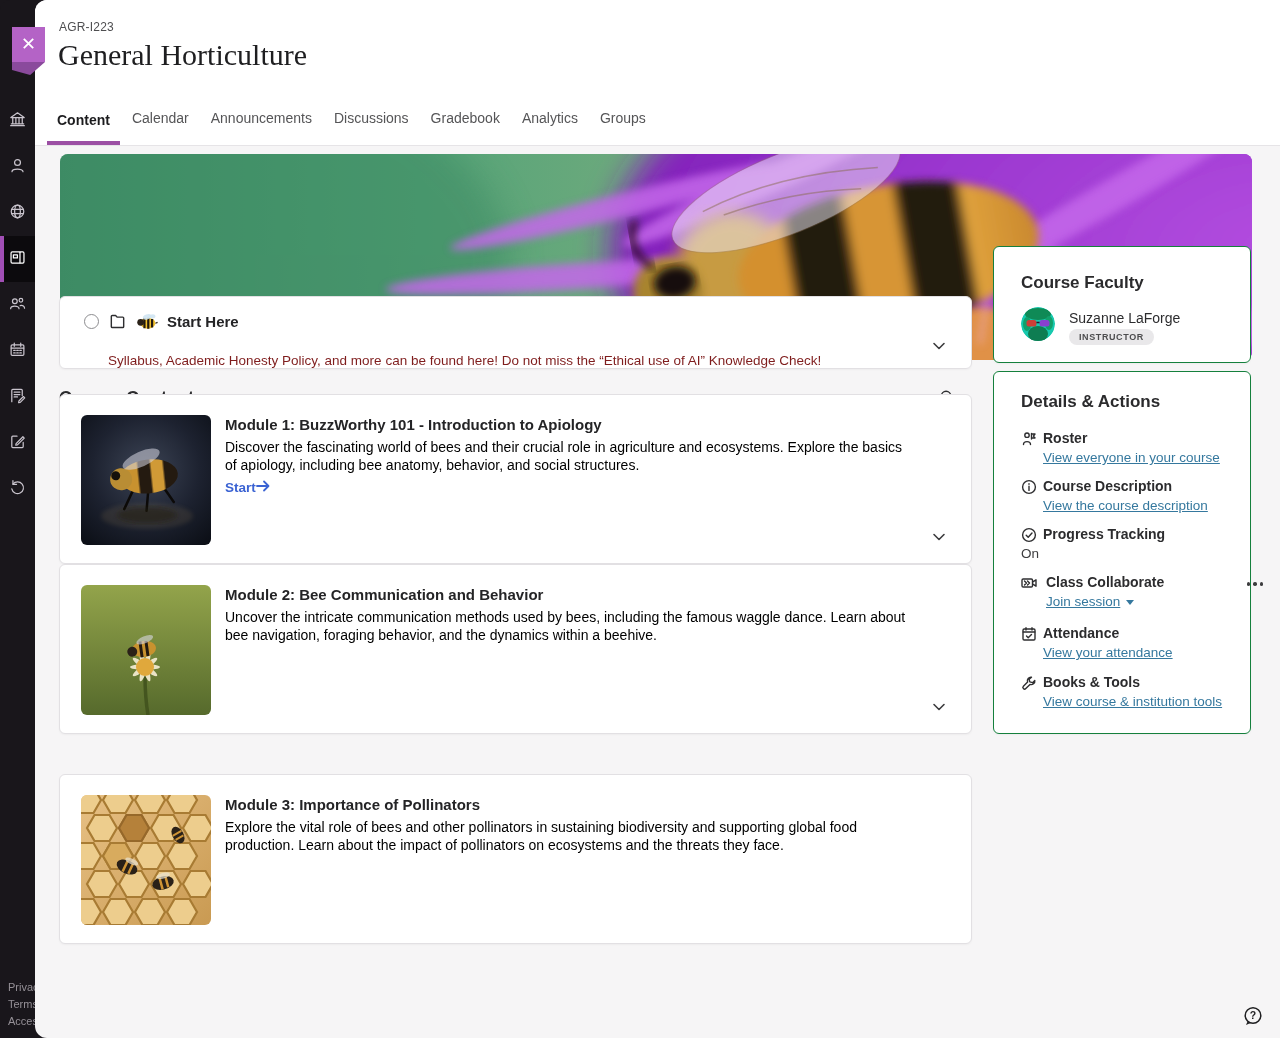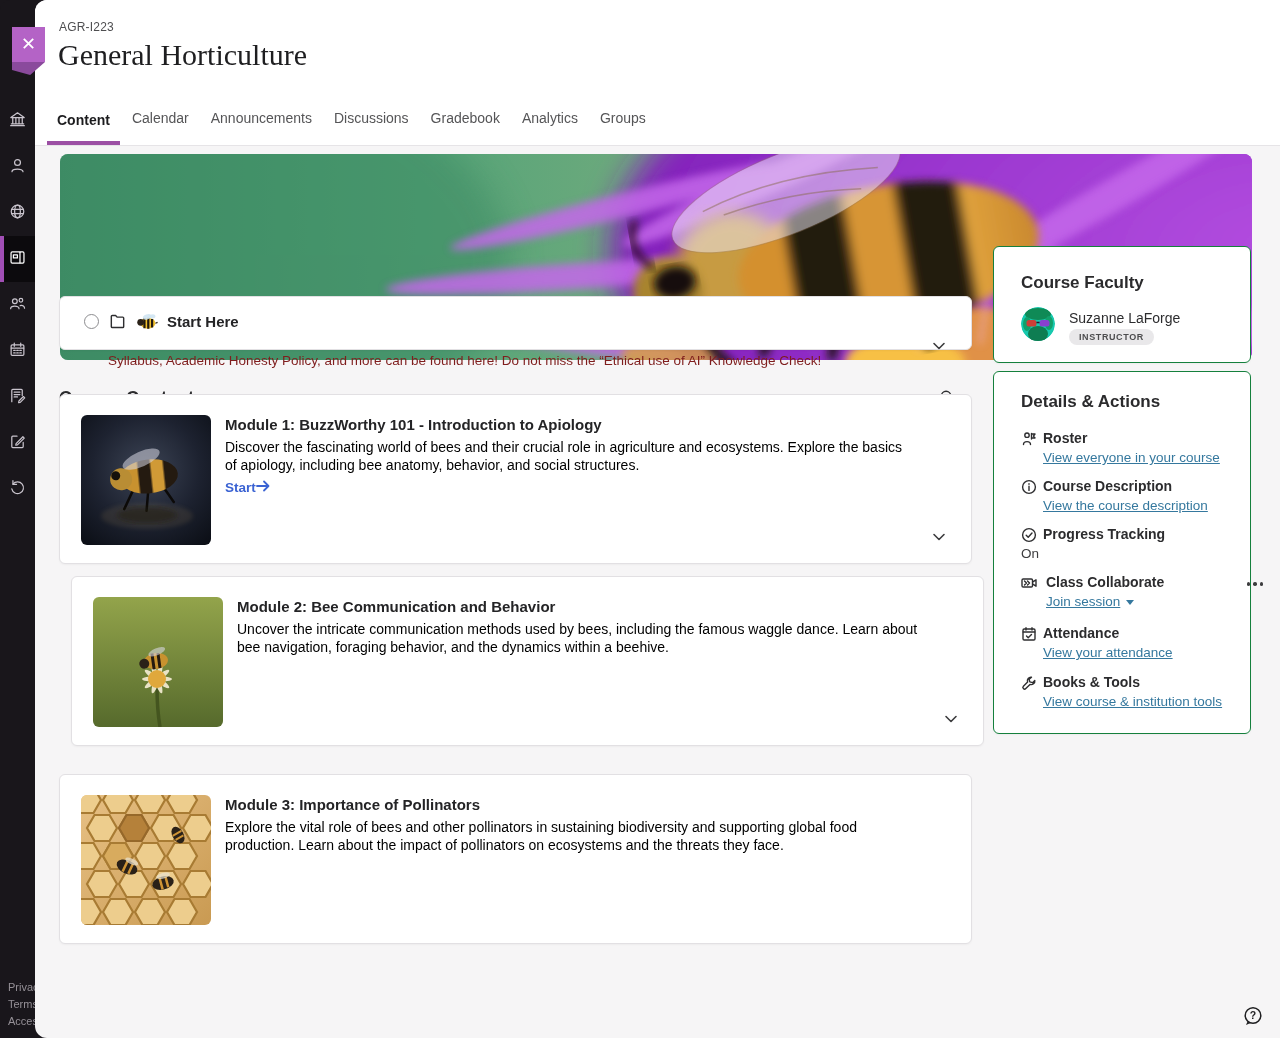--- a/index.html
+++ b/index.html
@@ -34,33 +34,33 @@
   .hero{position:absolute;left:25px;top:154px;width:1192px;height:206px;border-radius:8px;overflow:hidden;}
   .hero svg{display:block;width:100%;height:100%;}
 
   
   .content-head{position:absolute;left:24px;top:388px;width:913px;height:22px;}
   .content-heading{margin:0;font-size:18px;font-weight:700;color:#2b2b2d;}
   .search-btn{position:absolute;right:14px;top:0;width:22px;height:22px;background:transparent;border:none;cursor:pointer;padding:0;}
   .search-btn svg{width:17px;height:17px;stroke:#2e2e30;fill:none;stroke-width:1.6;stroke-linecap:round;}
 
   .card{position:absolute;left:24px;width:913px;background:#fff;border:1px solid #e2e0e3;border-radius:6px;box-shadow:0 1px 2px rgba(0,0,0,.04);}
-  .start-card{top:296px;height:54px;}
+  .start-card{top:296px;height:73px;}
   .start-row{position:absolute;left:24px;top:15px;display:flex;align-items:center;gap:9px;}
   .radio{width:15px;height:15px;border-radius:50%;border:1.5px solid #8d8d90;background:#fff;cursor:pointer;padding:0;}
   .folder-ic svg{width:19px;height:19px;stroke:#2e2e30;fill:none;stroke-width:1.5;stroke-linejoin:round;display:block;}
   .bee-ic svg{width:22px;height:17px;display:block;}
   .start-title{font-size:15px;font-weight:700;color:#242426;cursor:pointer;}
   .start-desc{position:absolute;left:48px;top:42px;width:760px;font-size:13.5px;color:#7f1d1d;}
   .chev{position:absolute;background:transparent;border:none;cursor:pointer;padding:0;width:20px;height:20px;}
   .chev svg{width:16px;height:16px;stroke:#3c3c3e;fill:none;stroke-width:1.6;stroke-linecap:round;stroke-linejoin:round;}
   .start-card .chev{right:22px;top:40px;}
 
   .module-card{height:170px;}
-  .m1{top:394px;} .m2{top:576px;margin-left:12px;} .m3{top:774px;}
+  .m1{top:394px;} .m2{top:564px;} .m3{top:774px;}
   .thumb{position:absolute;left:21px;top:20px;width:130px;height:130px;border-radius:6px;overflow:hidden;}
   .thumb svg{display:block;width:100%;height:100%;}
   .module-title{position:absolute;left:165px;top:21px;margin:0;font-size:15px;font-weight:700;color:#242426;cursor:pointer;}
   .module-desc{position:absolute;left:165px;top:43px;width:690px;margin:0;font-size:14px;line-height:18px;color:#000000;}
   .start-link{position:absolute;left:165px;top:85px;display:flex;align-items:center;gap:0;font-size:13.5px;font-weight:700;color:#3b63d3;text-decoration:none;cursor:pointer;}
   .start-link svg{width:14px;height:12px;stroke:#3b63d3;fill:none;stroke-width:1.8;stroke-linecap:round;stroke-linejoin:round;}
   .module-card .chev{right:22px;top:133px;}
 
   
   .right-card{position:absolute;left:958px;width:258px;background:#fff;border:1px solid #15803d;border-radius:6px;box-shadow:0 1px 2px rgba(0,0,0,.04);}

